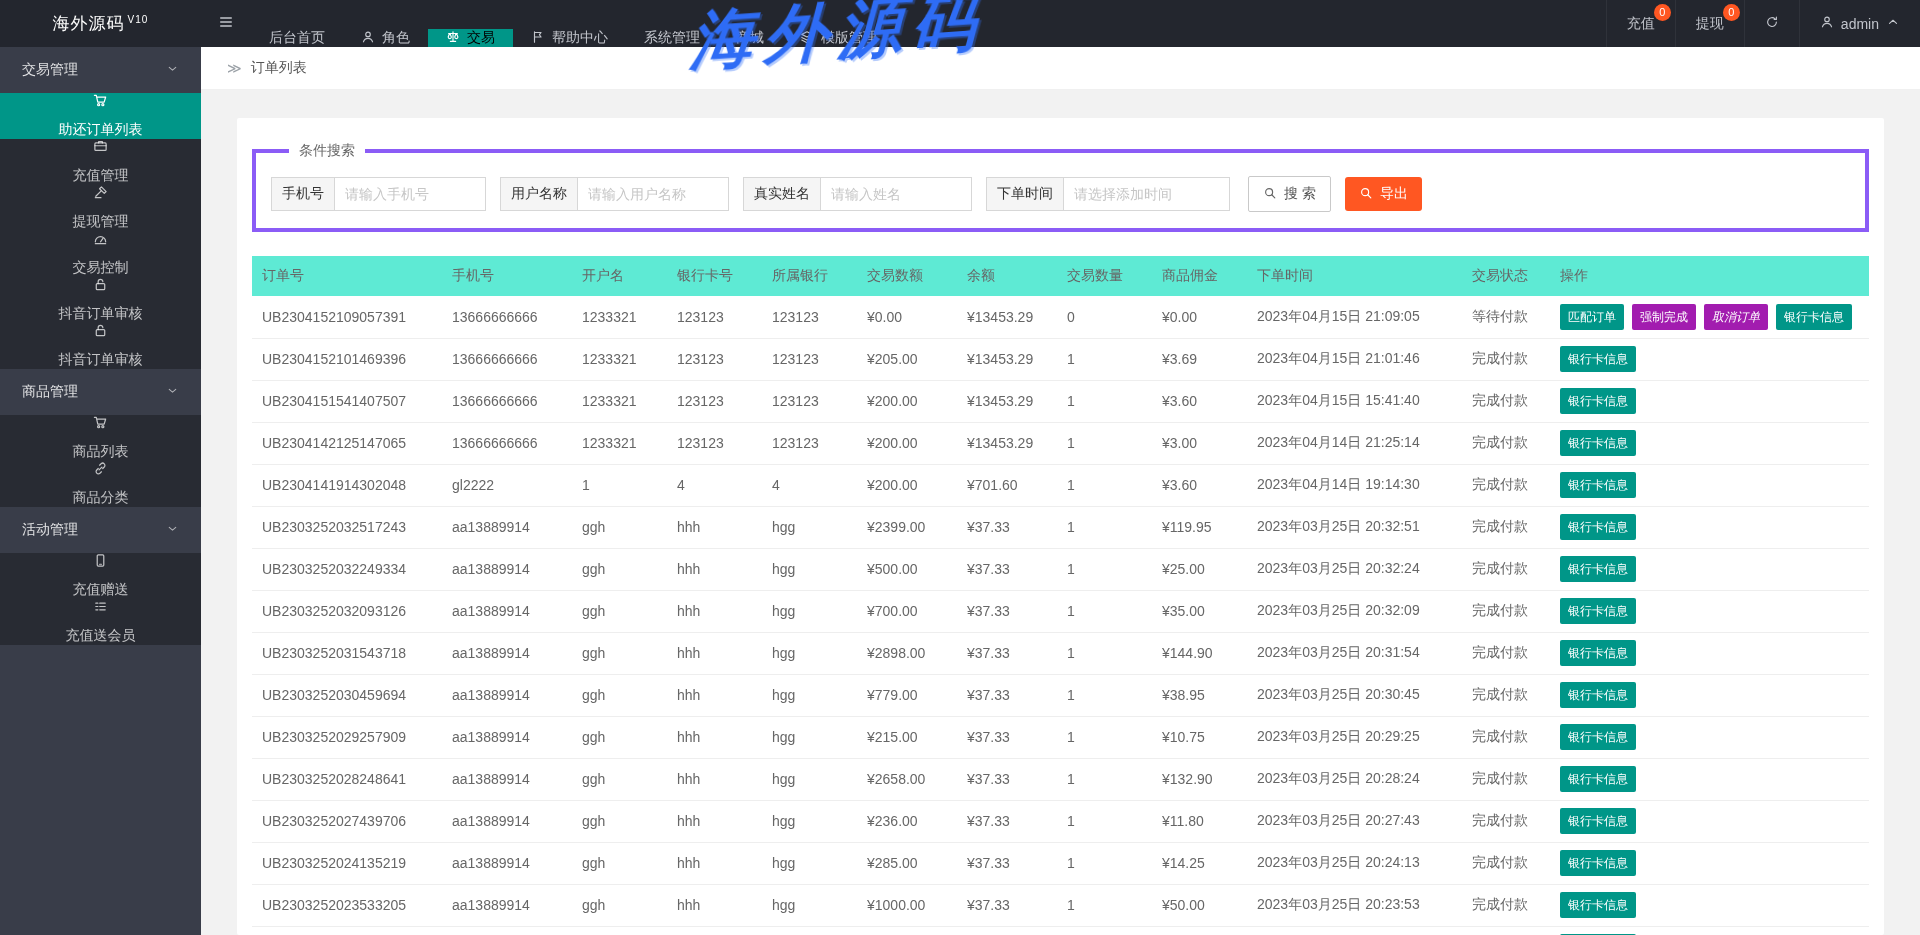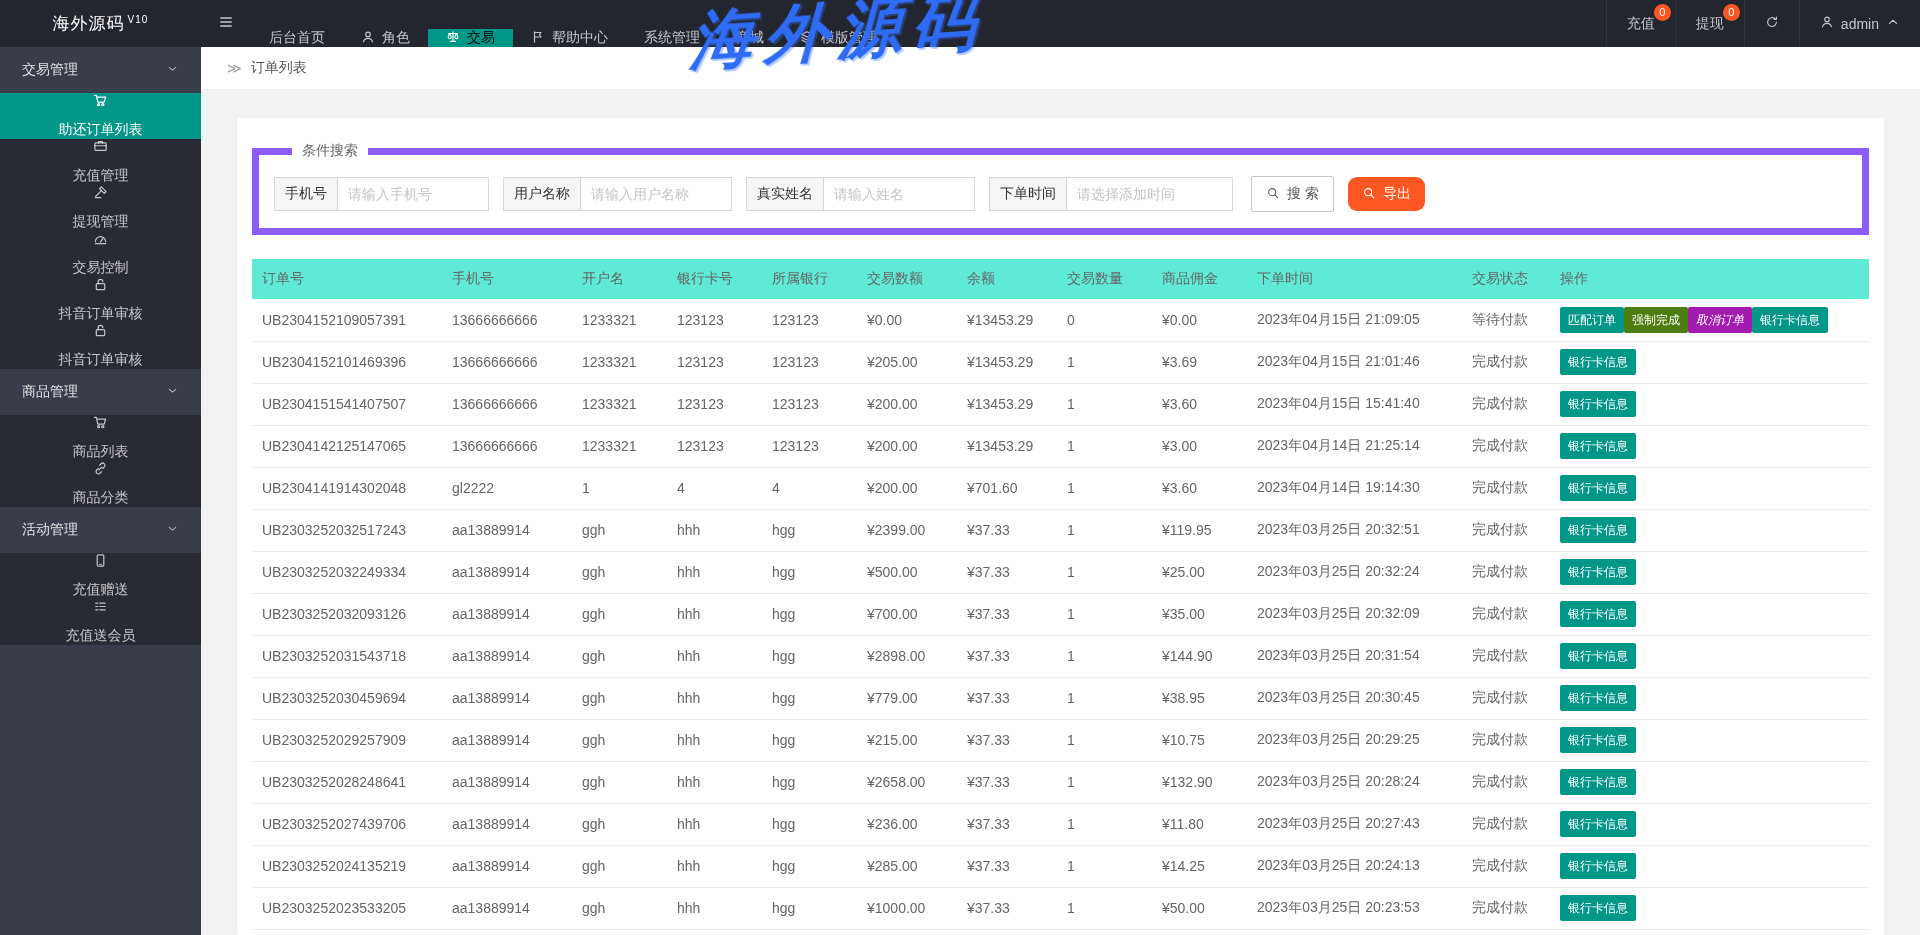--- a/index.html
+++ b/index.html
@@ -49,51 +49,51 @@
   .content { margin-left: 201px; padding-top: 47px; }
   .breadcrumb { height: 43px; background: #fff; display: flex; align-items: center;
     gap: 9px; padding: 0 26px; font-size: 14px; color: #555;
     border-bottom: 1px solid #f0f0f0; }
   .bc-icon { color: #9aa0a6; font-size: 14px; }
   .main-bg { background: #f2f2f2; height: 845px; padding: 28px 36px 0; }
   .card { background: #fff; border-radius: 2px; padding: 24px 15px 0; height: 817px;
     overflow: hidden; }
 
   
-  fieldset { border: 7px solid #8b5cf6; padding: 16px 15px; }
+  fieldset { border: 4px solid #8b5cf6; padding: 16px 15px; }
   legend { font-size: 14px; color: #666; padding: 0 10px; margin-left: 18px; }
   .search-row { display: flex; align-items: center; gap: 14px; }
   .input-group { display: inline-flex; align-items: stretch; height: 34px;
     border: 1px solid #d7d7d7; background: #fff; }
   .ig-label { display: flex; align-items: center; padding: 0 10px; background: #f5f5f5;
     border-right: 1px solid #d7d7d7; font-size: 14px; color: #333; white-space: nowrap; }
   .ig-input { border: none; outline: none; padding: 0 10px; font-size: 14px;
     color: #333; width: 150px; background: #fff; }
   .ig-input.wide { width: 165px; }
   .ig-input::placeholder { color: #c6c6c6; }
   .btn-search { height: 36px; display: inline-flex; align-items: center; gap: 7px;
     padding: 0 14px; background: #fff; border: 1px solid #c9c9c9; color: #555;
     font-size: 14px; border-radius: 2px; cursor: pointer; margin-left: 4px; }
   .btn-search .icon { color: #666; }
   .btn-export { height: 34px; display: inline-flex; align-items: center; gap: 7px;
     padding: 0 14px; background: #FF5722; border: none; color: #fff; font-size: 14px;
-    border-radius: 9px; cursor: pointer; }
+    border-radius: 3px; cursor: pointer; }
   .btn-export .icon { color: #fff; }
 
   
   table { width: 100%; border-collapse: collapse; table-layout: fixed;
     margin-top: 24px; font-size: 14px; color: #666; }
   thead th { background: #5eead4; height: 40px; font-weight: normal; text-align: left;
     padding: 0 10px; color: #666; }
   tbody td { height: 42px; padding: 0 10px; border-bottom: 1px solid #eeeeee;
     white-space: nowrap; overflow: hidden; }
   .act-btn { height: 26px; line-height: 26px; padding: 0 8px; font-size: 12px;
-    color: #fff; border: none; border-radius: 2px; cursor: pointer; }
+    color: #fff; border: none; border-radius: 2px; margin-right: 8px; cursor: pointer; }
   .btn-teal { background: #009688; }
-  .btn-blue { background: #4d7c0f; }
+  .btn-blue { background: #a21caf; }
   .btn-orange { background: #a21caf; font-style: italic; }
 
   .icon { display: inline-block; vertical-align: middle; }
 </style>
 </head>
 <body>
 
 <div class="watermark">海外源码</div>
 
 <header class="navbar">

